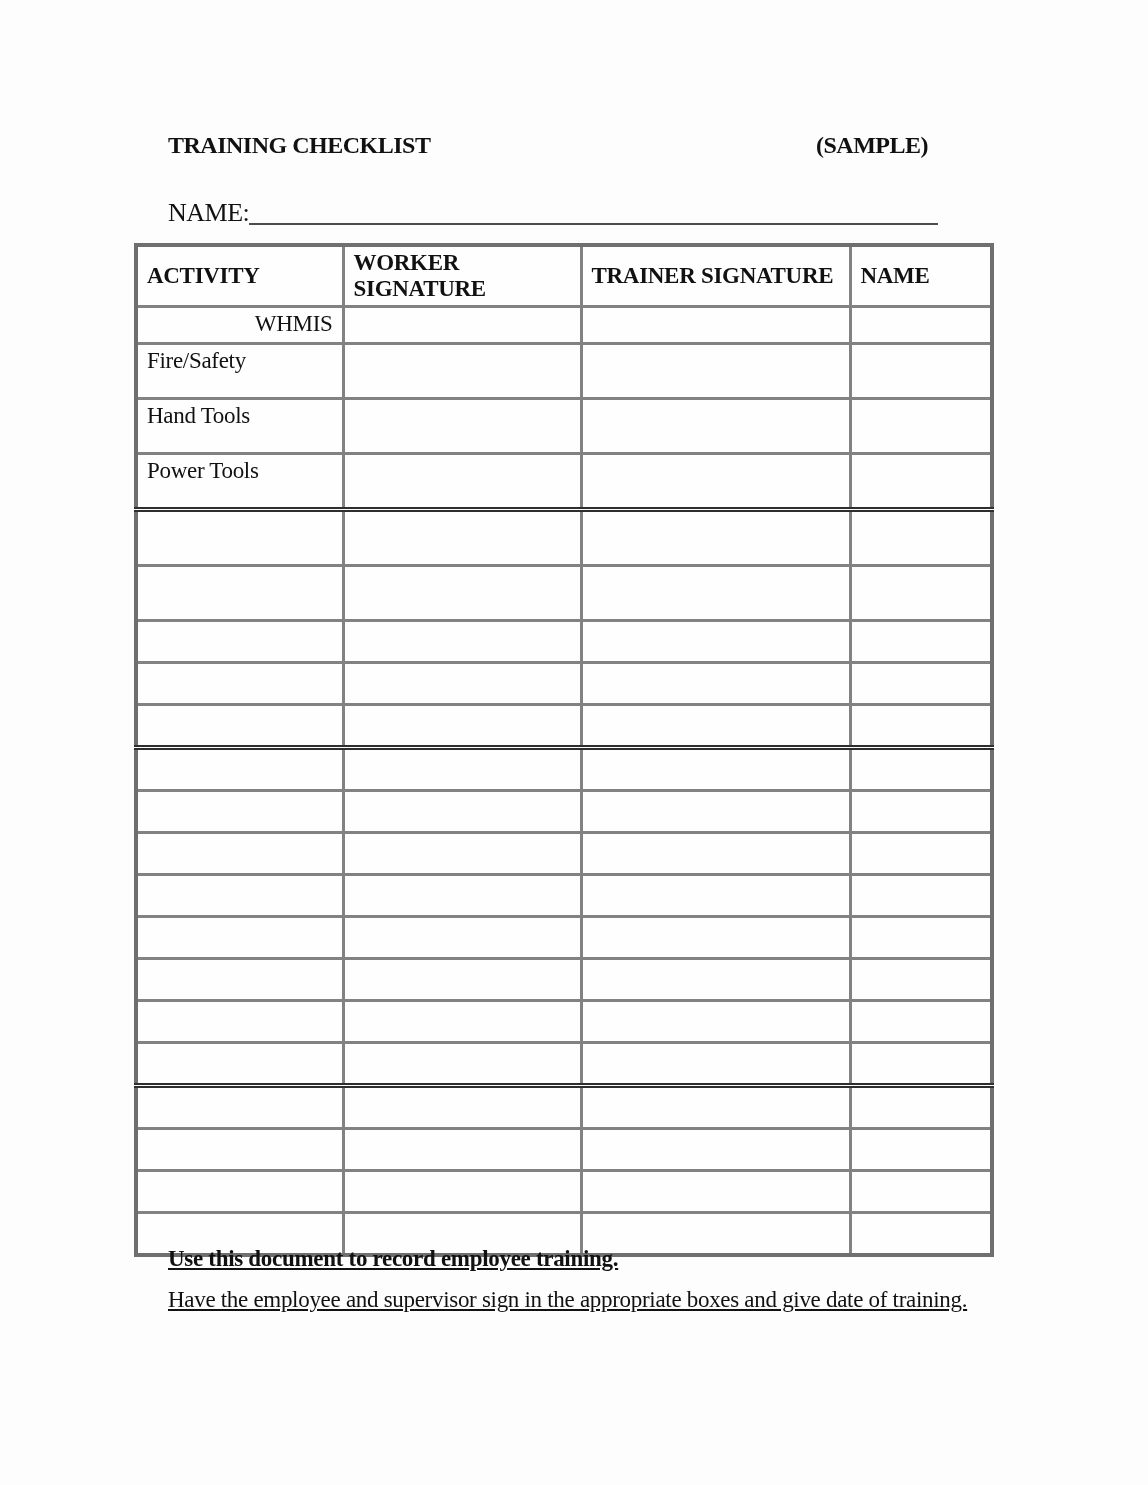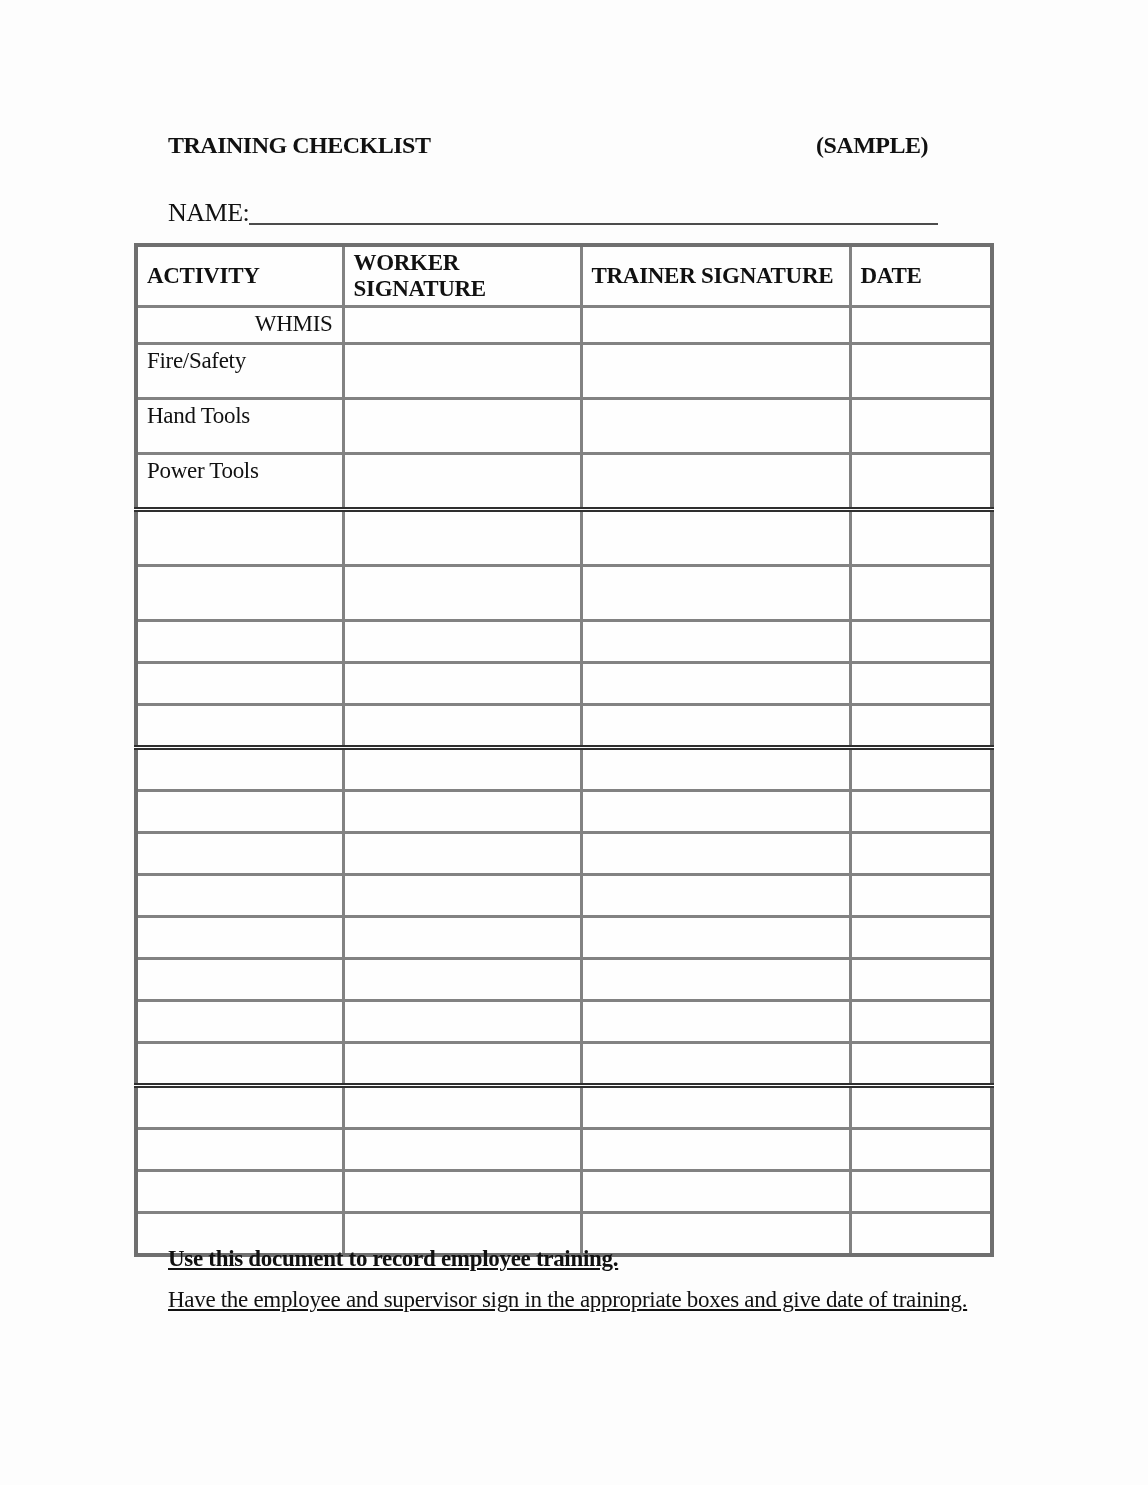--- a/index.html
+++ b/index.html
@@ -106,21 +106,21 @@
         <col class="c2">
         <col class="c3">
         <col class="c4">
     </colgroup>
     <thead>
       <tr>
         <th>ACTIVITY</th>
         <th>WORKER
 SIGNATURE</th>
         <th>TRAINER SIGNATURE</th>
-        <th>DATE</th>
+        <th>NAME</th>
       </tr>
     </thead>
     <tbody id="table-body">
         <tr>
     <td>WHMIS</td>
     <td></td>
     <td></td>
     <td></td>
   </tr>
         <tr>

